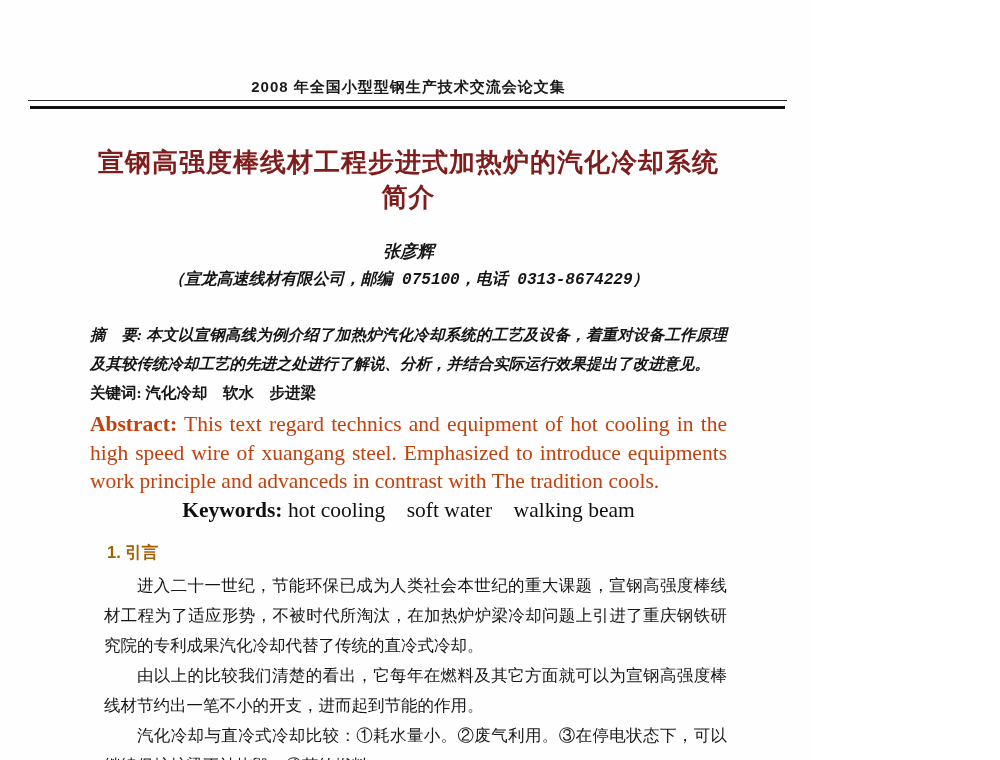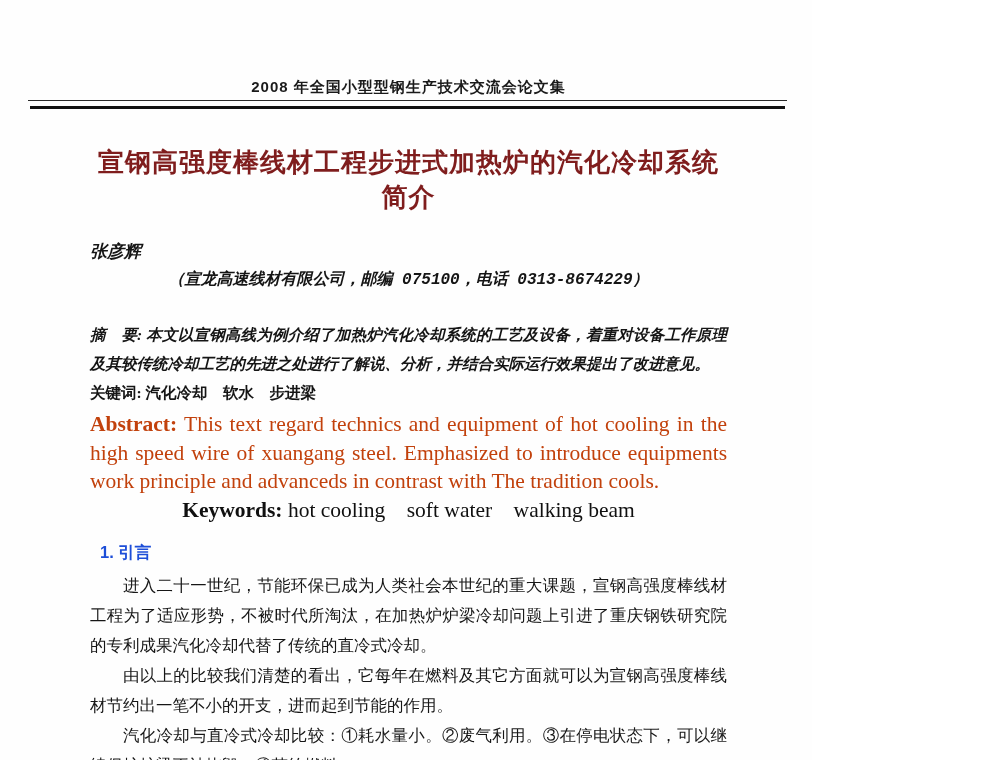--- a/index.html
+++ b/index.html
@@ -34,21 +34,21 @@
   .paper-title {
     margin: 36px 0 0 0;
     text-align: center;
     font-size: 26px;
     font-weight: bold;
     letter-spacing: 1px;
     color: #7f1d1d;
   }
   .author {
     margin-top: 25px;
-    text-align: left;
+    text-align: center;
     font-size: 17px;
     font-weight: bold;
     font-style: italic;
     font-family: "Liberation Serif", serif;
   }
   .affiliation {
     margin-top: 6px;
     text-align: center;
     font-size: 16px;
     font-weight: bold;
@@ -84,27 +84,27 @@
     margin: 0;
     font-size: 21.5px;
     line-height: 28.5px;
     font-family: "Liberation Serif", serif;
     white-space: pre-wrap;
     color: #101010;
     text-align: center;
   }
   .bold-label { font-weight: bold; }
   .section-heading {
-    margin: 18px 0 0 10px;
+    margin: 18px 0 0 17px;
     font-size: 16.5px;
     font-weight: bold;
-    color: #1d4ed8;
+    color: #a16207;
   }
   .body-para {
-    margin: 6px 0 0 0;
+    margin: 6px 0 0 14px;
     font-size: 16.5px;
     line-height: 30px;
     text-indent: 2em;
     text-align: justify;
     color: #161616;
   }
   .body-para + .body-para { margin-top: 0; }
 </style>
 </head>
 <body>

